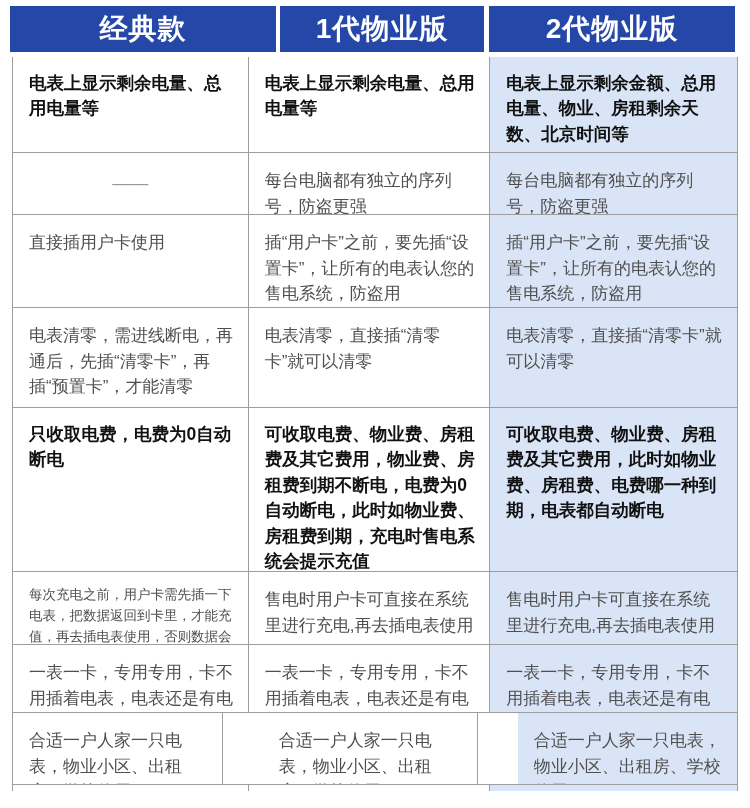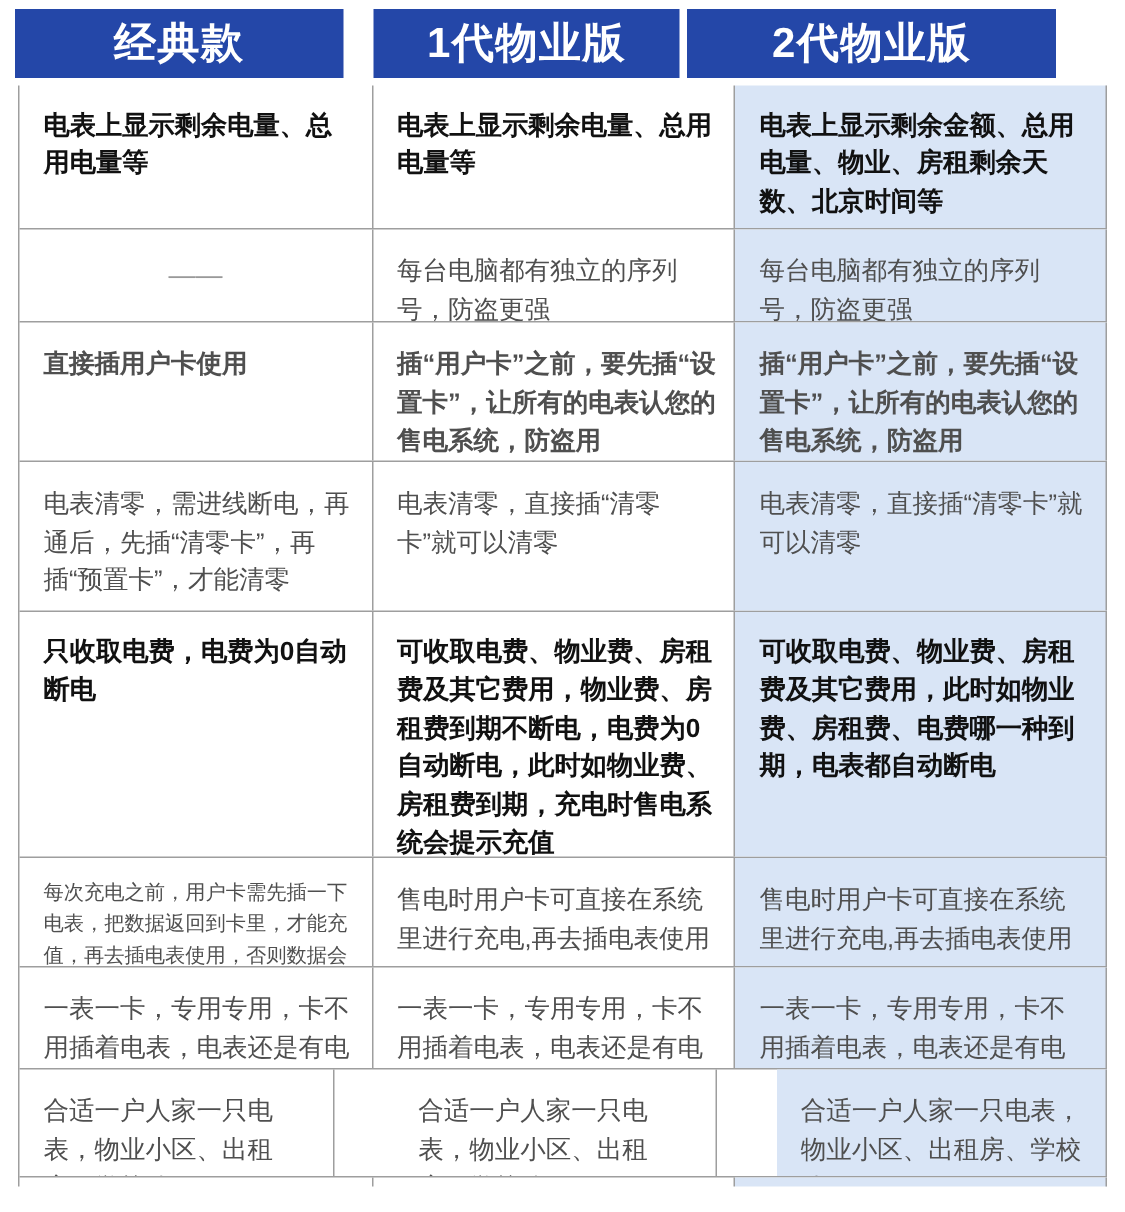--- a/index.html
+++ b/index.html
@@ -20,21 +20,21 @@
   .page{position:absolute;inset:0;}
   
   .header{
     position:absolute;top:6px;left:10px;display:flex;
   }
   .hcell{
     height:46px;background:var(--header-bg);color:var(--header-text);
     font-size:28px;font-weight:bold;display:flex;align-items:center;justify-content:center;
     letter-spacing:1px;
   }
-  .h1{width:219px;margin-right:20px;}
+  .h1{width:266px;margin-right:4px;}
   .h2{width:204px;margin-right:5px;}
   .h3{width:246px;}
   
   .tbody{
     position:absolute;top:57px;left:12px;width:726px;
     border-left:1px solid var(--border);
   }
   .row{display:flex;border-bottom:1px solid var(--border);}
   .row.r9{border-bottom:none;}
   .cell{
@@ -50,21 +50,21 @@
     font-weight:bold;color:var(--text-bold);font-size:17.5px;line-height:1.45;
     padding-top:14px;
   }
   .cell.center-dash{
     display:flex;align-items:center;justify-content:center;padding:0;
     color:var(--dash);font-size:18px;
   }
   .cell.small{font-size:13.5px;line-height:1.55;padding-top:13px;padding-right:8px;}
   .r1{height:96px;}
   .r2{height:62px;}
-  .r3{height:93px;font-weight:bold;}
+  .r3{height:93px;}
   .r4{height:100px;}
   .r5{height:164px;}
   .r6{height:73px;}
   .r7{height:68px;}
   .r8{height:72px;gap:40px;}
   .r9{height:6px;}
   .r9 .cell{padding:0;}
 </style>
 </head>
 <body>

